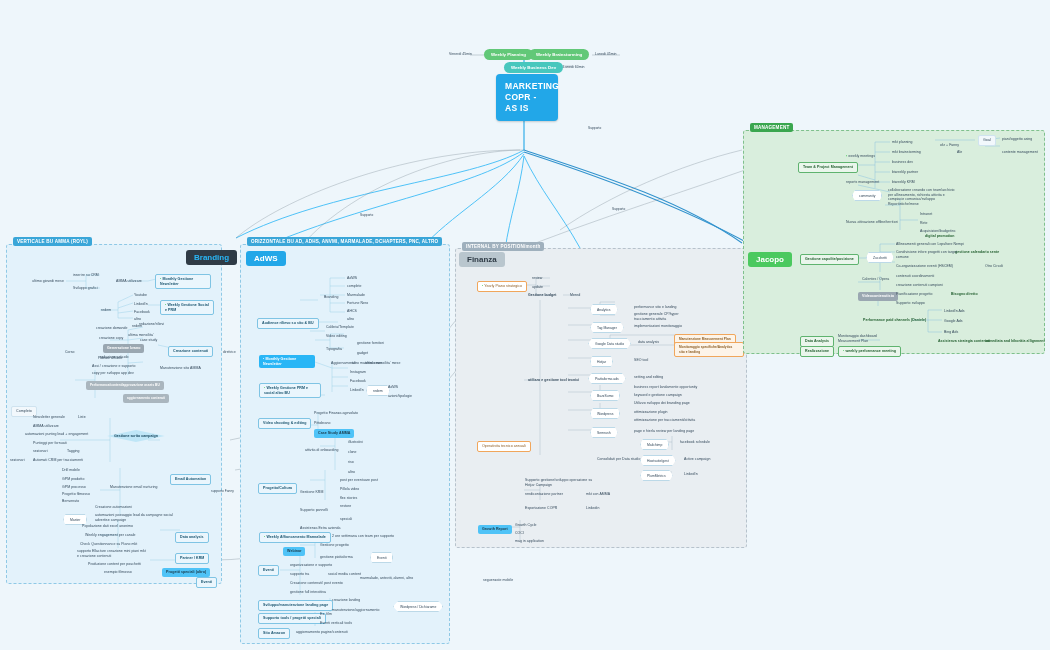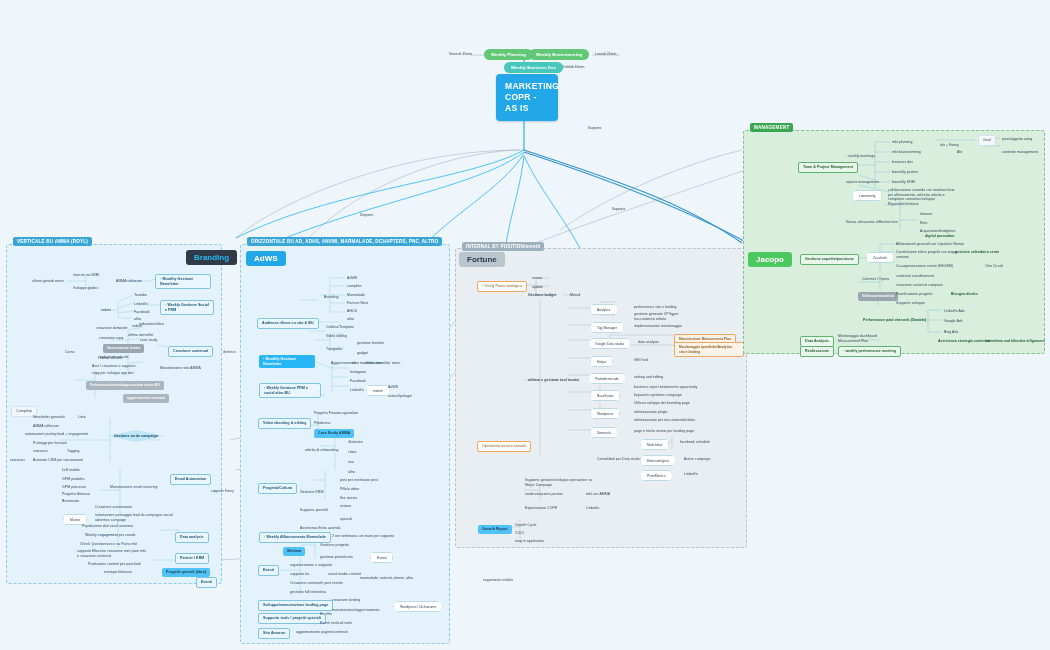--- a/index.html
+++ b/index.html
@@ -339,21 +339,21 @@
   <div class="hexa" style="left:393px;top:601px;">Wordpress / Dichiarame</div>
   <div class="bx out-blue" style="left:258px;top:613px;">Supporto tools / progetti speciali</div>
   <div class="n" style="left:320px;top:612px;">Ex. film</div>
   <div class="n" style="left:320px;top:621px;">Eventi verticali tools</div>
   <div class="bx out-blue" style="left:258px;top:628px;">Sito Amazon</div>
   <div class="n" style="left:296px;top:630px;">aggiornamento pagine/contenuti</div>
 
   <div class="panel grey" style="left:455px;top:248px;width:290px;height:298px;">
     <div class="panel-tag tag-grey" style="top:-7px;">INTERNAL BY POSITION/month</div>
   </div>
-  <div class="person greyp" style="left:459px;top:252px;">Fortune</div>
+  <div class="person greyp" style="left:459px;top:252px;">Finanza</div>
 
   <svg class="links">
     <g fill="none" stroke="#9fb3c0" stroke-width="0.4">
       <path d="M524,285 L536,285 M536,278 L536,295 M536,278 L550,278 M536,286 L550,286 M536,295 L550,295"></path>
       <path d="M563,295 L580,295"></path>
       <path d="M524,380 L540,380 M540,300 L540,455"></path>
       <path d="M568,308 L600,308 M600,302 L600,315 M600,302 L615,302 M600,315 L615,315"></path>
       <path d="M568,325 L612,325"></path>
       <path d="M568,340 L610,340 M610,335 L610,345 M610,335 L676,335 M610,345 L676,345"></path>
       <path d="M568,358 L600,358"></path>

